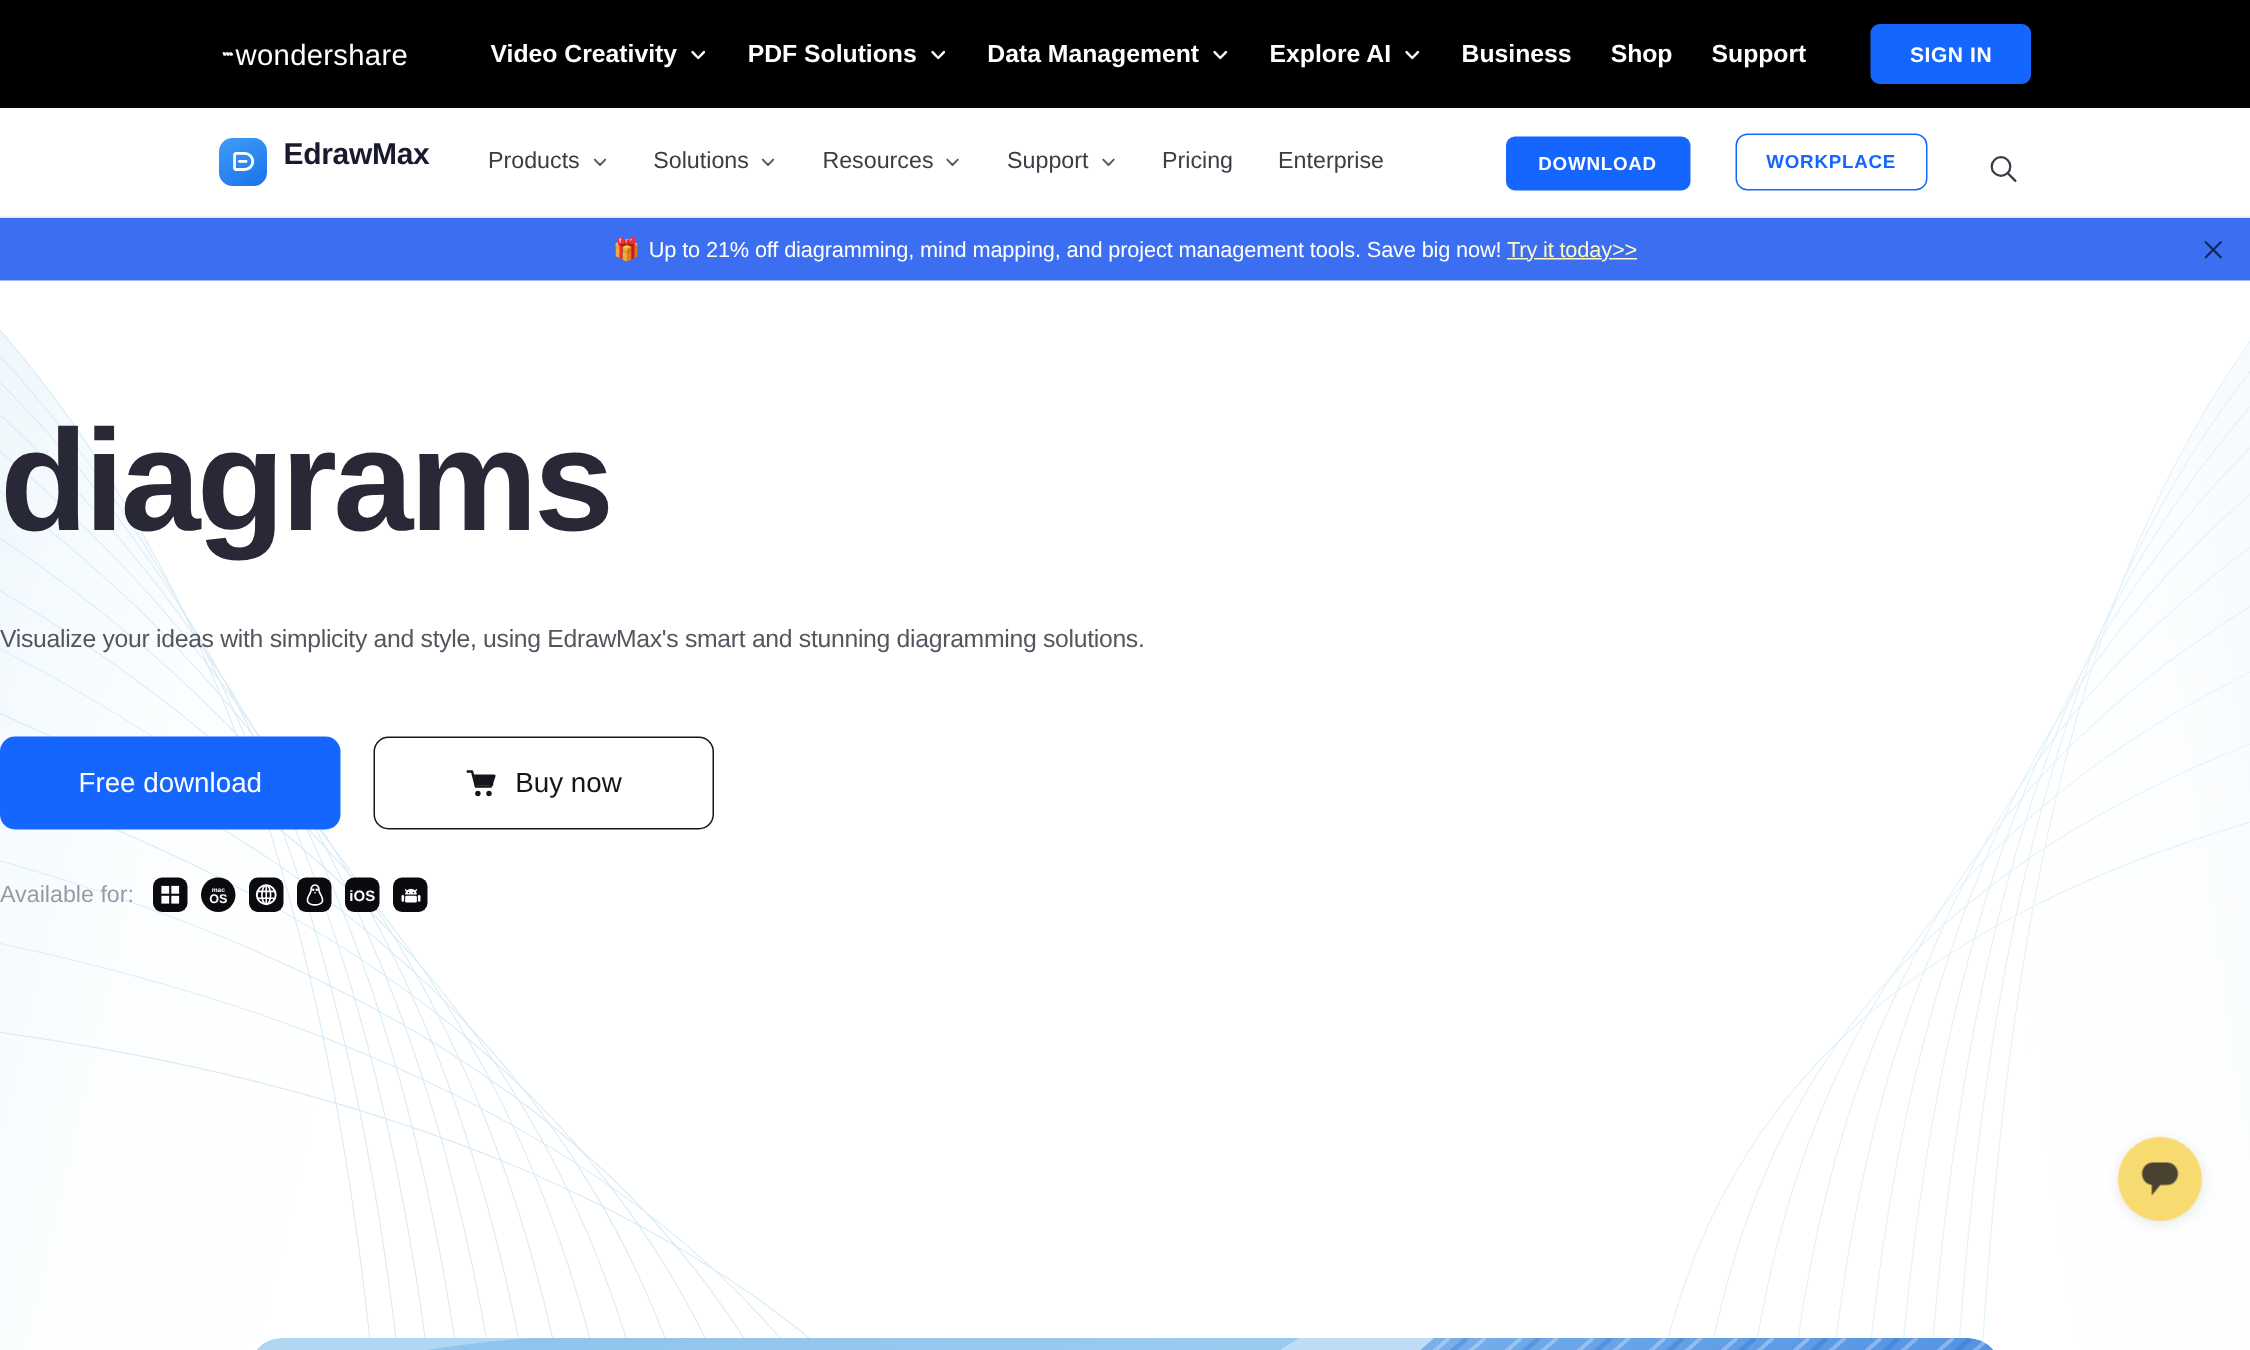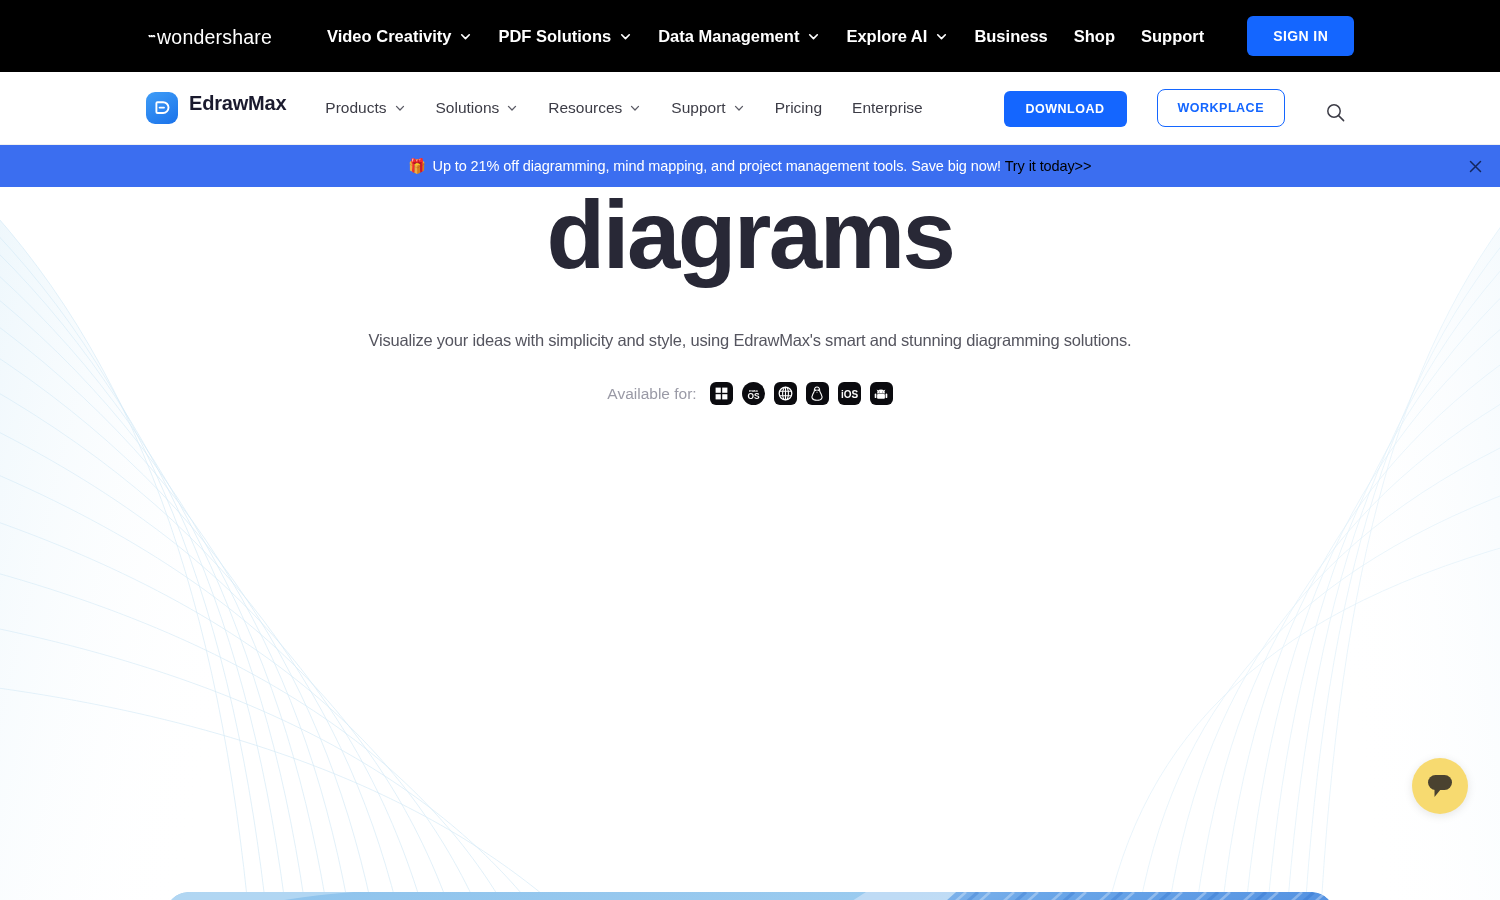--- a/index.html
+++ b/index.html
@@ -118,21 +118,22 @@
     justify-content: center;
     z-index: 20;
   }
   .promo-text {
     color: #ffffff;
     font-size: 14.5px;
     letter-spacing: -.1px;
   }
   .promo-glyph { opacity:.95; margin-right:2px; }
   .promo-link {
-    color: #000000;
+    color: #fef9c3;
+    text-decoration: underline;
     cursor: pointer;
   }
   .promo-close {
     position: absolute; right: 12px; top: 50%; transform: translateY(-50%);
     background: none; border: none; cursor: pointer;
     width: 26px; height: 26px; display:flex; align-items:center; justify-content:center;
   }
 
   
   .hero {
@@ -140,21 +141,22 @@
     height: 713px;
     background: #ffffff;
     overflow: hidden;
   }
   .hero-bg { position:absolute; inset:0; width:1500px; height:713px; }
   .hero-inner {
     position: relative;
     z-index: 3;
     display: flex;
     flex-direction: column;
-    align-items: center;
+    align-items: flex-start;
+    padding-top: 86px;
   }
   .h1 {
     font-size: 96px;
     font-weight: 700;
     color: #282836;
     line-height: 1.0;
     letter-spacing: -2.5px;
     text-align: center;
   }
   .h1-sub {
@@ -394,20 +396,32 @@
       <path d="M1540,350 C1270,420 1142,546 1104,740"></path>
     </g>
     <path d="M-40,-10 C140,170 220,420 250,740 L-40,740 Z" fill="url(#lg)" opacity="0.45"></path>
     <path d="M1540,-10 C1400,150 1340,380 1320,740 L1540,740 Z" fill="url(#rg)" opacity="0.4"></path>
   </svg>
 
   <div class="hero-inner">
     <h1 class="h1">diagrams</h1>
     <p class="lede">Visualize your ideas with simplicity and style, using EdrawMax's smart and stunning diagramming solutions.</p>
 
+    <div class="cta-row">
+      <button class="cta-primary">Free download</button>
+      <button class="cta-secondary">
+        <svg width="21" height="19" viewBox="0 0 21 19">
+          <path d="M0.6 1.3 h3.1 l2.6 10.1 h9.9 l2.4 -7.2 H5.3" fill="none" stroke="#15151c" stroke-width="1.6" stroke-linejoin="round" stroke-linecap="round"></path>
+          <rect x="5.6" y="4.6" width="12.2" height="6.2" fill="#15151c"></rect>
+          <circle cx="7.6" cy="16" r="1.8" fill="#15151c"></circle>
+          <circle cx="15" cy="16" r="1.8" fill="#15151c"></circle>
+        </svg>
+        <span>Buy now</span>
+      </button>
+    </div>
 
     <div class="avail-row">
       <span class="avail-label">Available for:</span>
 
       <span class="pf">
         <svg width="13" height="13" viewBox="0 0 13 13">
           <rect x="0.6" y="0.6" width="5.2" height="5.2" fill="#fff"></rect>
           <rect x="7.2" y="0.6" width="5.2" height="5.2" fill="#fff"></rect>
           <rect x="0.6" y="7.2" width="5.2" height="5.2" fill="#fff"></rect>
           <rect x="7.2" y="7.2" width="5.2" height="5.2" fill="#fff"></rect>

